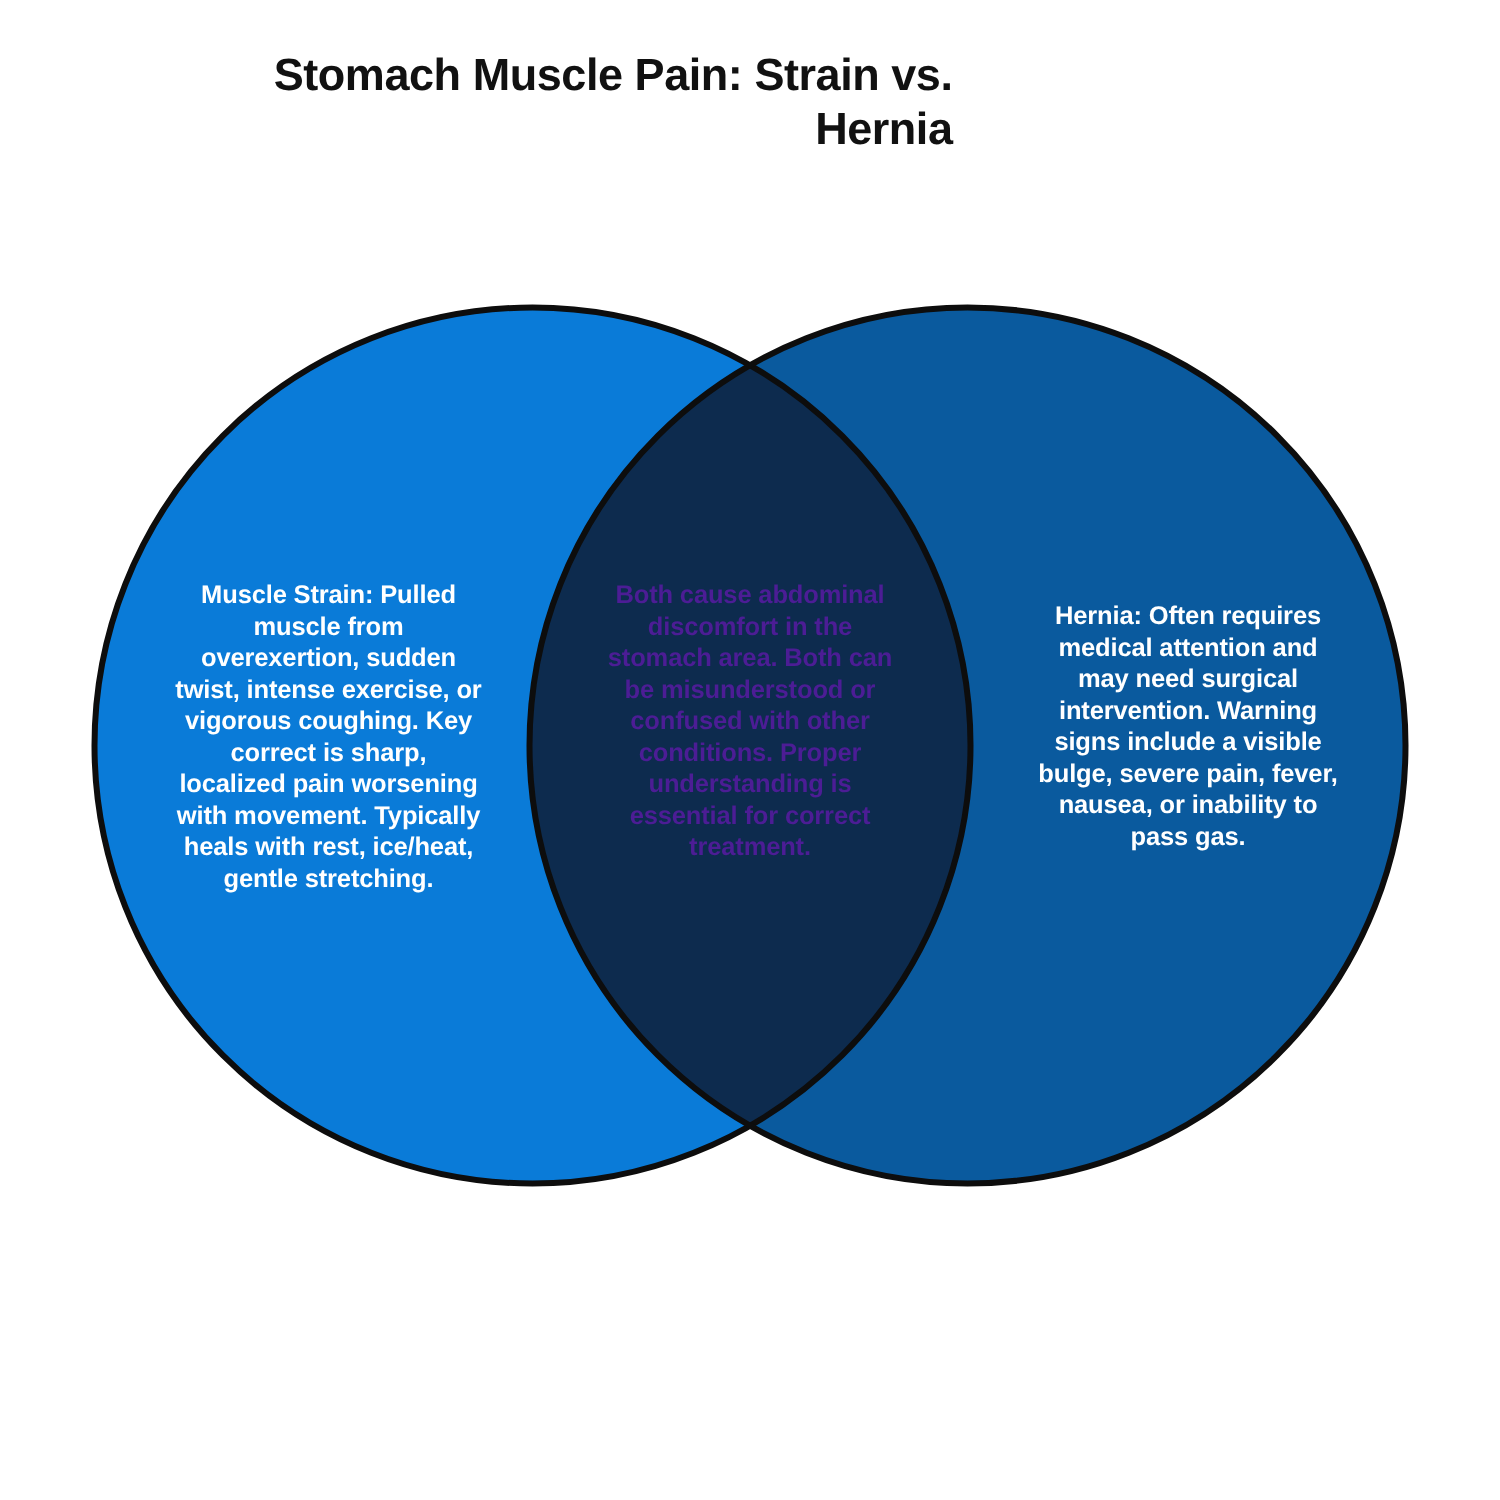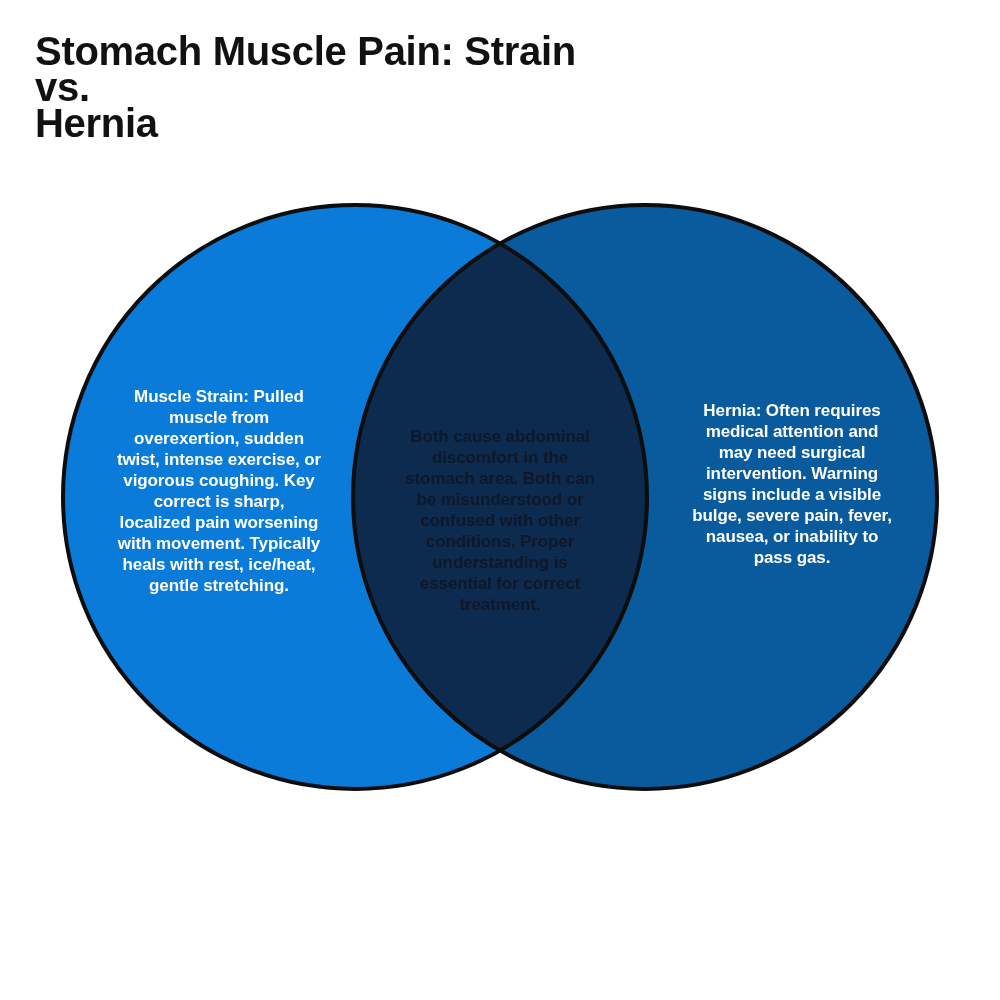--- a/index.html
+++ b/index.html
@@ -22,26 +22,27 @@
     width: 1000px;
     height: 1000px;
   }
 
   
   #page-title {
     position: absolute;
     left: 35px;
     top: 33px;
     width: 600px;
-    font-size: 40px;
+    font-size: 30px;
     font-weight: bold;
     line-height: 36px;
     color: #111111;
     letter-spacing: -0.3px;
     white-space: pre-line;
+    text-align: right;
   }
 
   
   #venn-svg {
     position: absolute;
     left: 0;
     top: 0;
     width: 1000px;
     height: 1000px;
   }
@@ -97,17 +98,17 @@
     <g clip-path="url(#clip-left-circle)">
       <circle id="intersection-fill" cx="645" cy="497" r="292" fill="#0d2b4e"></circle>
     </g>
 
     <circle id="left-circle-stroke" cx="355" cy="497" r="292" fill="none" stroke="#0d0d0d" stroke-width="4"></circle>
     <circle id="right-circle-stroke" cx="645" cy="497" r="292" fill="none" stroke="#0d0d0d" stroke-width="4"></circle>
   </svg>
 
   <div class="venn-text" id="left-label" style="color: rgb(255, 255, 255);">Muscle Strain: Pulled muscle from overexertion, sudden twist, intense exercise, or vigorous coughing. Key correct is sharp, localized pain worsening with movement. Typically heals with rest, ice/heat, gentle stretching.</div>
 
-  <div class="venn-text" id="center-label" style="color: #0f172a; margin-top: 40px;">Both cause abdominal discomfort in the stomach area. Both can be misunderstood or confused with other conditions. Proper understanding is essential for correct treatment.</div>
+  <div class="venn-text" id="center-label" style="color: #4c1d95;">Both cause abdominal discomfort in the stomach area. Both can be misunderstood or confused with other conditions. Proper understanding is essential for correct treatment.</div>
 
   <div class="venn-text" id="right-label" style="color: rgb(255, 255, 255);">Hernia: Often requires medical attention and may need surgical intervention. Warning signs include a visible bulge, severe pain, fever, nausea, or inability to pass gas.</div>
 
 </div>
 
 </body></html>

